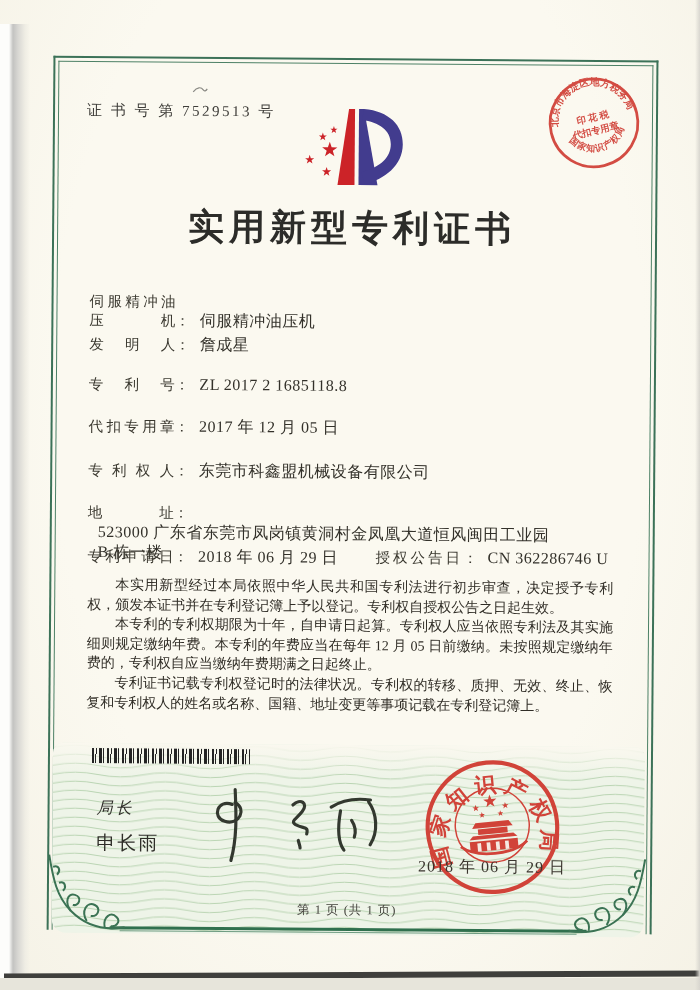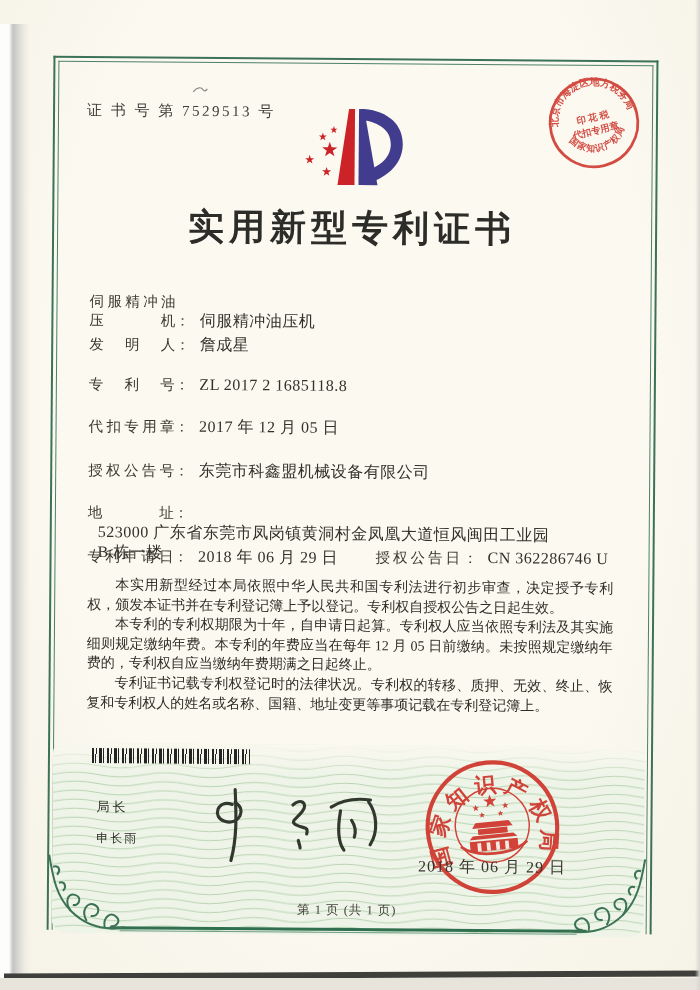--- a/index.html
+++ b/index.html
@@ -43,23 +43,23 @@
   .panel .fade{position:absolute;inset:0;
     background:linear-gradient(#faf8ef, rgba(250,248,239,0) 32px);}
 
   .barcode{position:absolute;left:94px;top:750px;width:158px;height:15px;
     background:repeating-linear-gradient(90deg,
       #232323 0px,#232323 2px, rgba(0,0,0,0) 2px, rgba(0,0,0,0) 3.5px,
       #232323 3.5px,#232323 4.5px, rgba(0,0,0,0) 4.5px, rgba(0,0,0,0) 7px,
       #232323 7px,#232323 10px, rgba(0,0,0,0) 10px, rgba(0,0,0,0) 11px,
       #232323 11px,#232323 12px, rgba(0,0,0,0) 12px, rgba(0,0,0,0) 15px);}
 
-  .commissioner-title{position:absolute;left:99px;top:800px;font-size:13px;
-    letter-spacing:3px;color:#2e2d28;}
-  .commissioner-name{position:absolute;left:99px;top:832px;font-size:12px;
+  .commissioner-title{position:absolute;left:99px;top:800px;font-size:16px;
+    letter-spacing:3px;color:#2e2d28;font-style:italic;}
+  .commissioner-name{position:absolute;left:99px;top:832px;font-size:19px;
     letter-spacing:2px;color:#2e2d28;}
 
   .signature{position:absolute;left:200px;top:783px;width:200px;height:84px;}
 
   .seal{position:absolute;left:421px;top:752px;width:148px;height:148px;
     transform:rotate(-6deg);opacity:.95;}
   .seal-date{position:absolute;left:418px;top:856px;width:154px;text-align:center;
     font-size:16px;letter-spacing:1px;color:#3a352e;}
 
   .page-footer{position:absolute;left:0;width:700px;top:902px;text-align:center;
@@ -159,21 +159,21 @@
   <div class="field-row" style="top:336px">
     <span class="f-label">发明人</span><span class="f-colon">：</span><span class="f-value">詹成星</span>
   </div>
   <div class="field-row" style="top:377px">
     <span class="f-label">专利号</span><span class="f-colon">：</span><span class="f-value">ZL 2017 2 1685118.8</span>
   </div>
   <div class="field-row" style="top:418px">
     <span class="f-label">代扣专用章</span><span class="f-colon">：</span><span class="f-value">2017 年 12 月 05 日</span>
   </div>
   <div class="field-row" style="top:462px">
-    <span class="f-label">授权公告号</span><span class="f-colon">：</span><span class="f-value">东莞市科鑫盟机械设备有限公司</span>
+    <span class="f-label">专利权人</span><span class="f-colon">：</span><span class="f-value">东莞市科鑫盟机械设备有限公司</span>
   </div>
   <div class="field-row" style="top:505px">
     <span class="f-label">地址</span><span class="f-colon">：</span><span class="f-value addr">523000 广东省东莞市凤岗镇黄洞村金凤凰大道恒风闽田工业园 B 栋一楼</span>
   </div>
   <div class="field-row" style="top:548px">
     <span class="f-label">专利申请日</span><span class="f-colon">：</span><span class="f-value">2018 年 06 月 29 日</span>
     <span class="gazette">
       <span class="f-label" style="width:auto;letter-spacing:3px">授权公告日</span><span class="f-colon">：</span><span class="f-value">CN 362286746 U</span>
     </span>
   </div>

